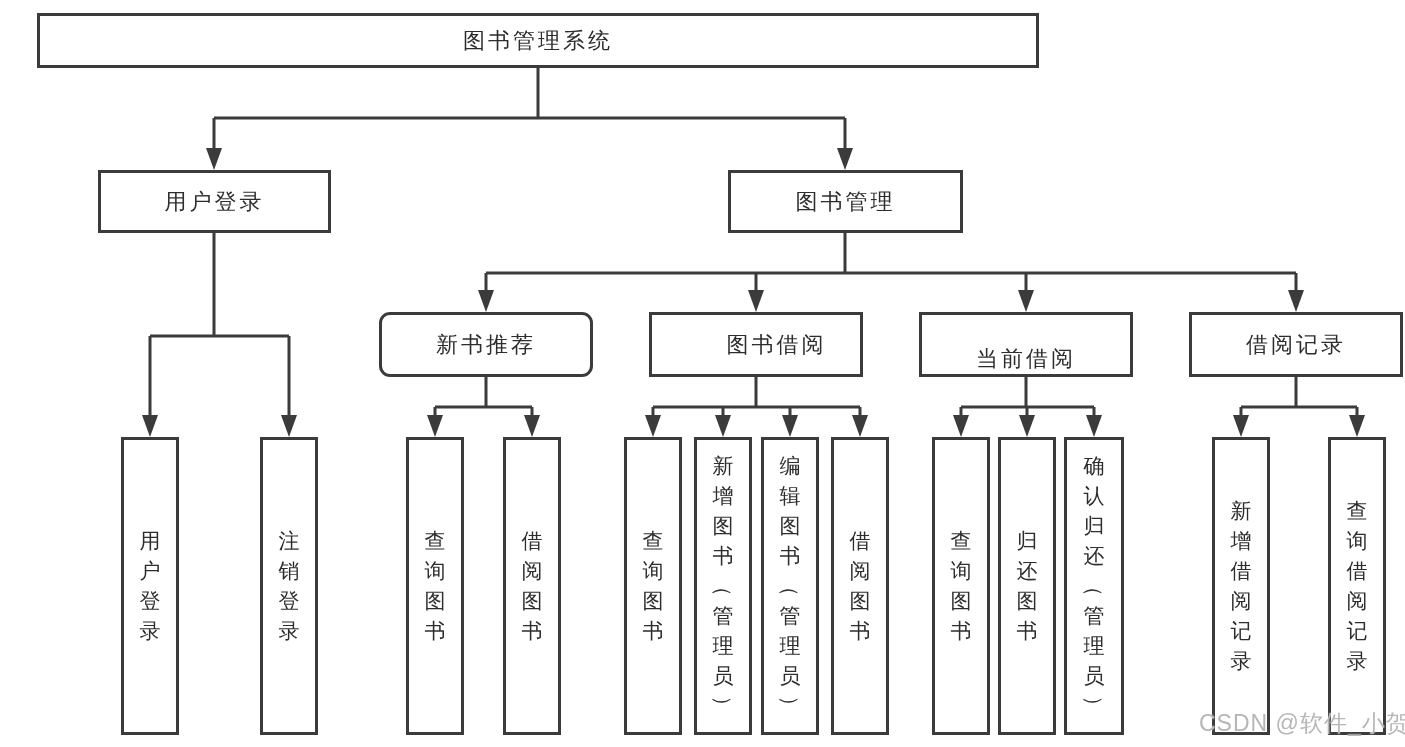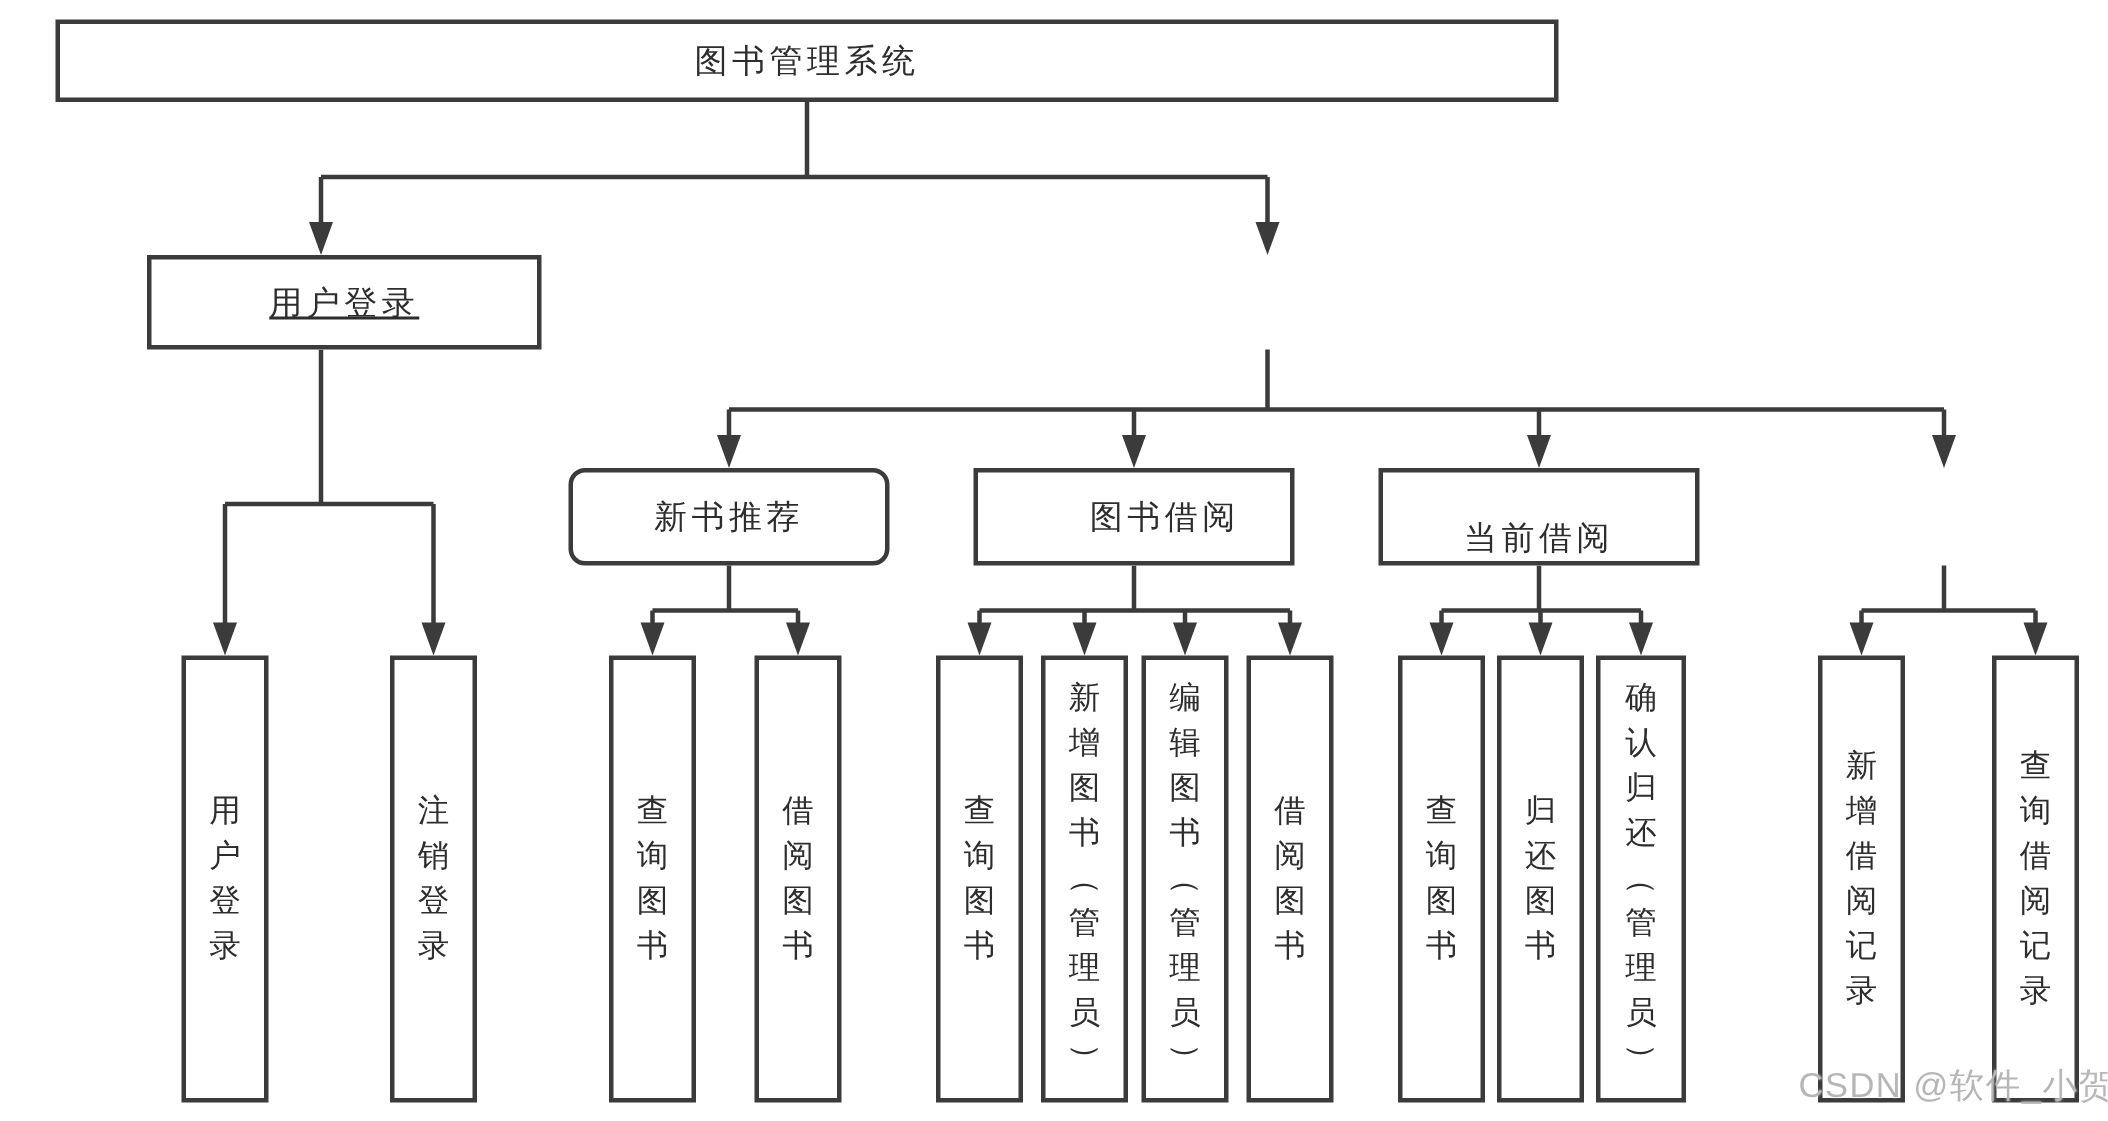--- a/index.html
+++ b/index.html
@@ -119,32 +119,38 @@
       <polygon points="1070,415 1086,415 1078,437"></polygon>
       <polygon points="1217,415 1233,415 1225,437"></polygon>
       <polygon points="1333,415 1349,415 1341,437"></polygon>
     </g>
   </svg>
 
   <div class="hbox" style="left:21px; top:13px; width:1002px; height:55px;">
     <span>图书管理系统</span>
   </div>
 
-  <div class="hbox" style="left:82px; top:170px; width:263px; height:63px;text-decoration:underline;">
+  <div class="hbox" style="left:82px; top:170px; width:233px; height:63px;">
     <span>用户登录</span>
+  </div>
+  <div class="hbox" style="left:712px; top:170px; width:235px; height:63px;">
+    <span>图书管理</span>
   </div>
 
   <div class="hbox" style="left:363px; top:312px; width:214px; height:65px;border-radius:11px;">
     <span>新书推荐</span>
   </div>
   <div class="hbox" style="left:633px; top:312px; width:214px; height:65px;padding-left:41px;">
     <span>图书借阅</span>
   </div>
   <div class="hbox" style="left:903px; top:312px; width:214px; height:65px;align-items:flex-end;">
     <span>当前借阅</span>
+  </div>
+  <div class="hbox" style="left:1173px; top:312px; width:214px; height:65px;">
+    <span>借阅记录</span>
   </div>
 
   <div class="vbox" style="left:105px;">
     <div class="vtext">
         <span>用</span>
         <span>户</span>
         <span>登</span>
         <span>录</span>
       </div>
   </div>

